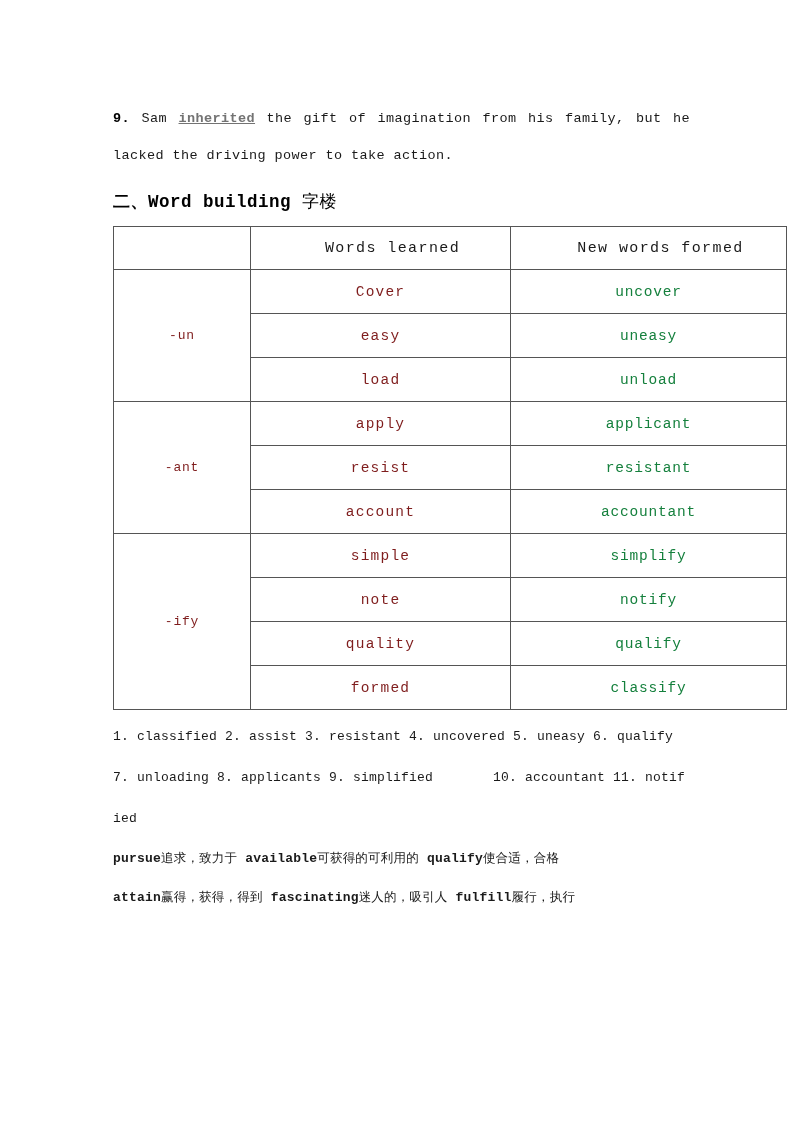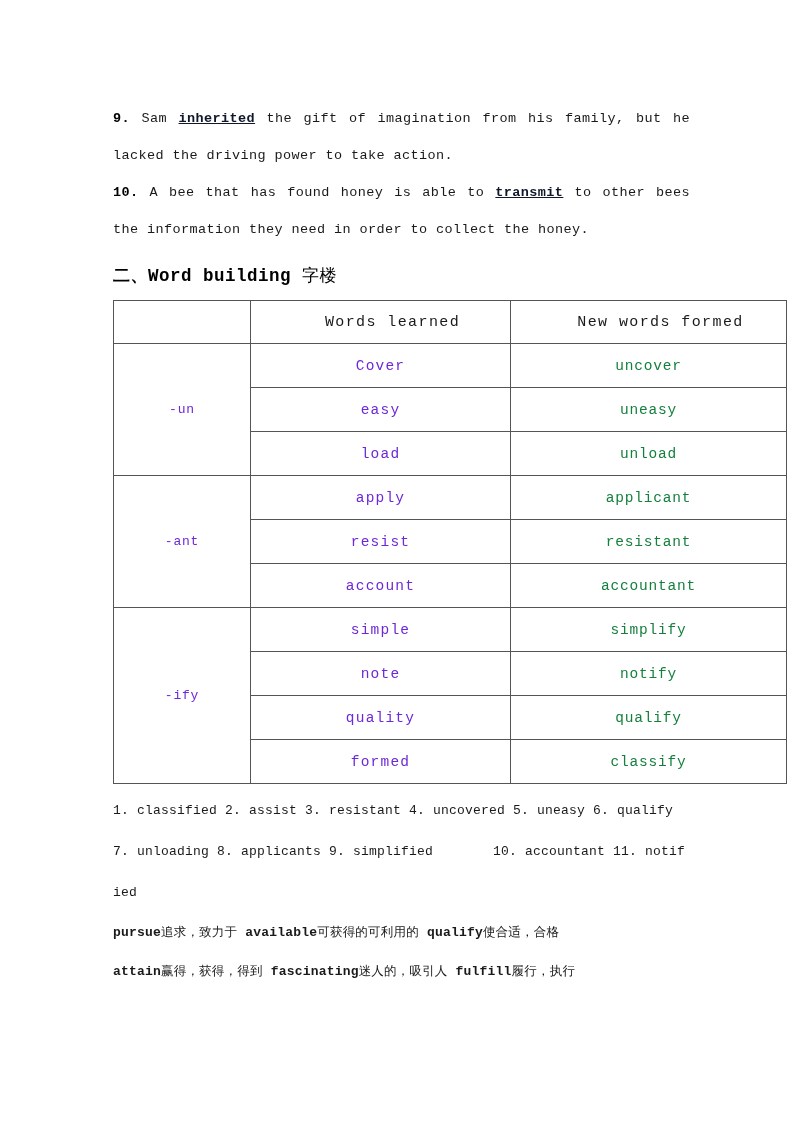--- a/index.html
+++ b/index.html
@@ -40,21 +40,21 @@
     margin: 0 0 0 0;
     color: #1a1a1a;
   }
   .qnum {
     font-weight: bold;
     color: #000;
   }
   .kw {
     font-weight: bold;
     text-decoration: underline;
-    color: #0f172a;
+    color: #737373;
     font-family: Liberation Mono, monospace;
   }
 
   
   .section-heading {
     font-size: 17.5px;
     font-weight: bold;
     line-height: 34px;
     letter-spacing: 0.5px;
     margin: 0;
@@ -81,21 +81,21 @@
     margin: 0;
   }
   table.wb td {
     border: 1px solid #555555;
     height: 43px;
     text-align: center;
     vertical-align: middle;
     font-size: 14.5px;
     letter-spacing: 1.2px;
     padding: 0 4px;
-    color: #6d28d9;
+    color: #7f1d1d;
   }
   table.wb td.affix {
     width: 104px;
     font-size: 13px;
     letter-spacing: 0.8px;
   }
   table.wb td.learned {
     width: 227px;
   }
   table.wb td.formed {
@@ -144,26 +144,20 @@
 <div class="page">
   <div class="content">
 
     <p class="qitem">
       <span class="qnum">9.</span>
       <span>Sam</span>
       <span class="kw">inherited</span>
       <span>the gift of imagination from his family, but he lacked the driving power to take action.</span>
     </p>
 
-    <p class="qitem">
-      <span class="qnum">10.</span>
-      <span>A bee that has found honey is able to</span>
-      <span class="kw">transmit</span>
-      <span>to other bees the information they need in order to collect the honey.</span>
-    </p>
 
     <p class="section-heading heading-2">
       <span class="cn-b">二、</span><span>Word building</span> <span class="cn">字楼</span>
     </p>
 
     <table class="wb">
       <tbody>
         <tr class="head">
           <td class="affix hdr"></td>
           <td class="learned hdr">Words  learned</td>

